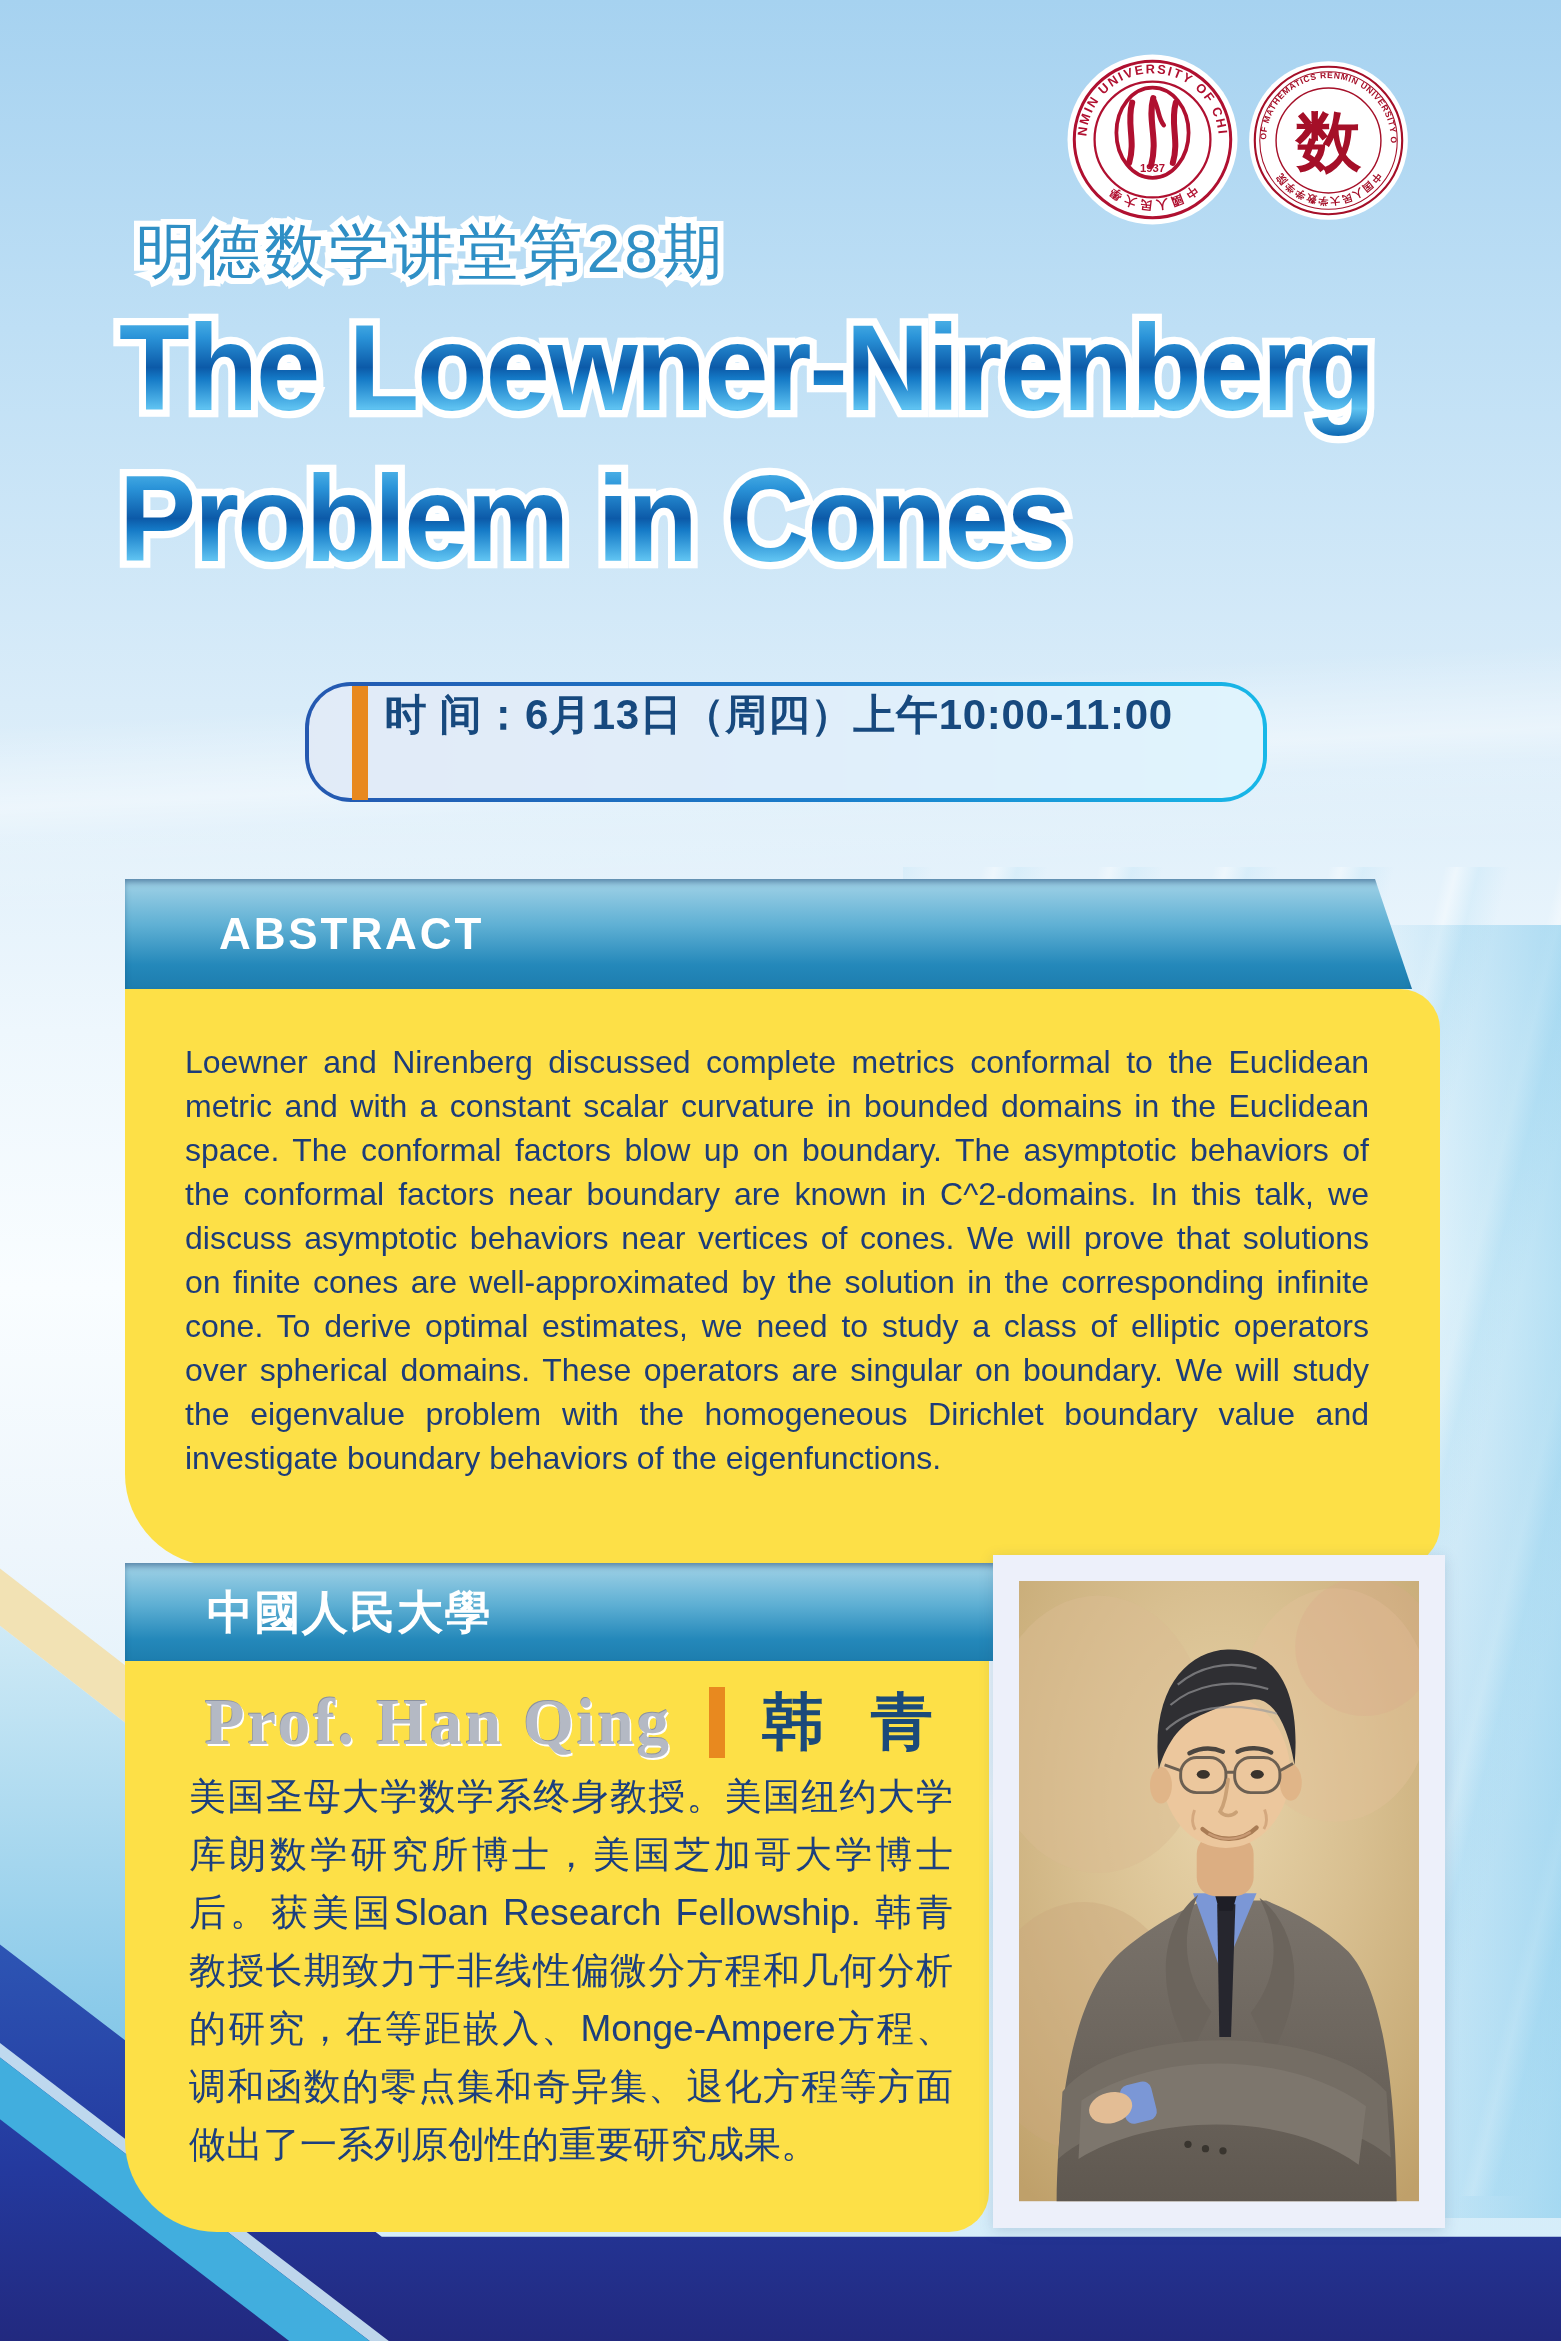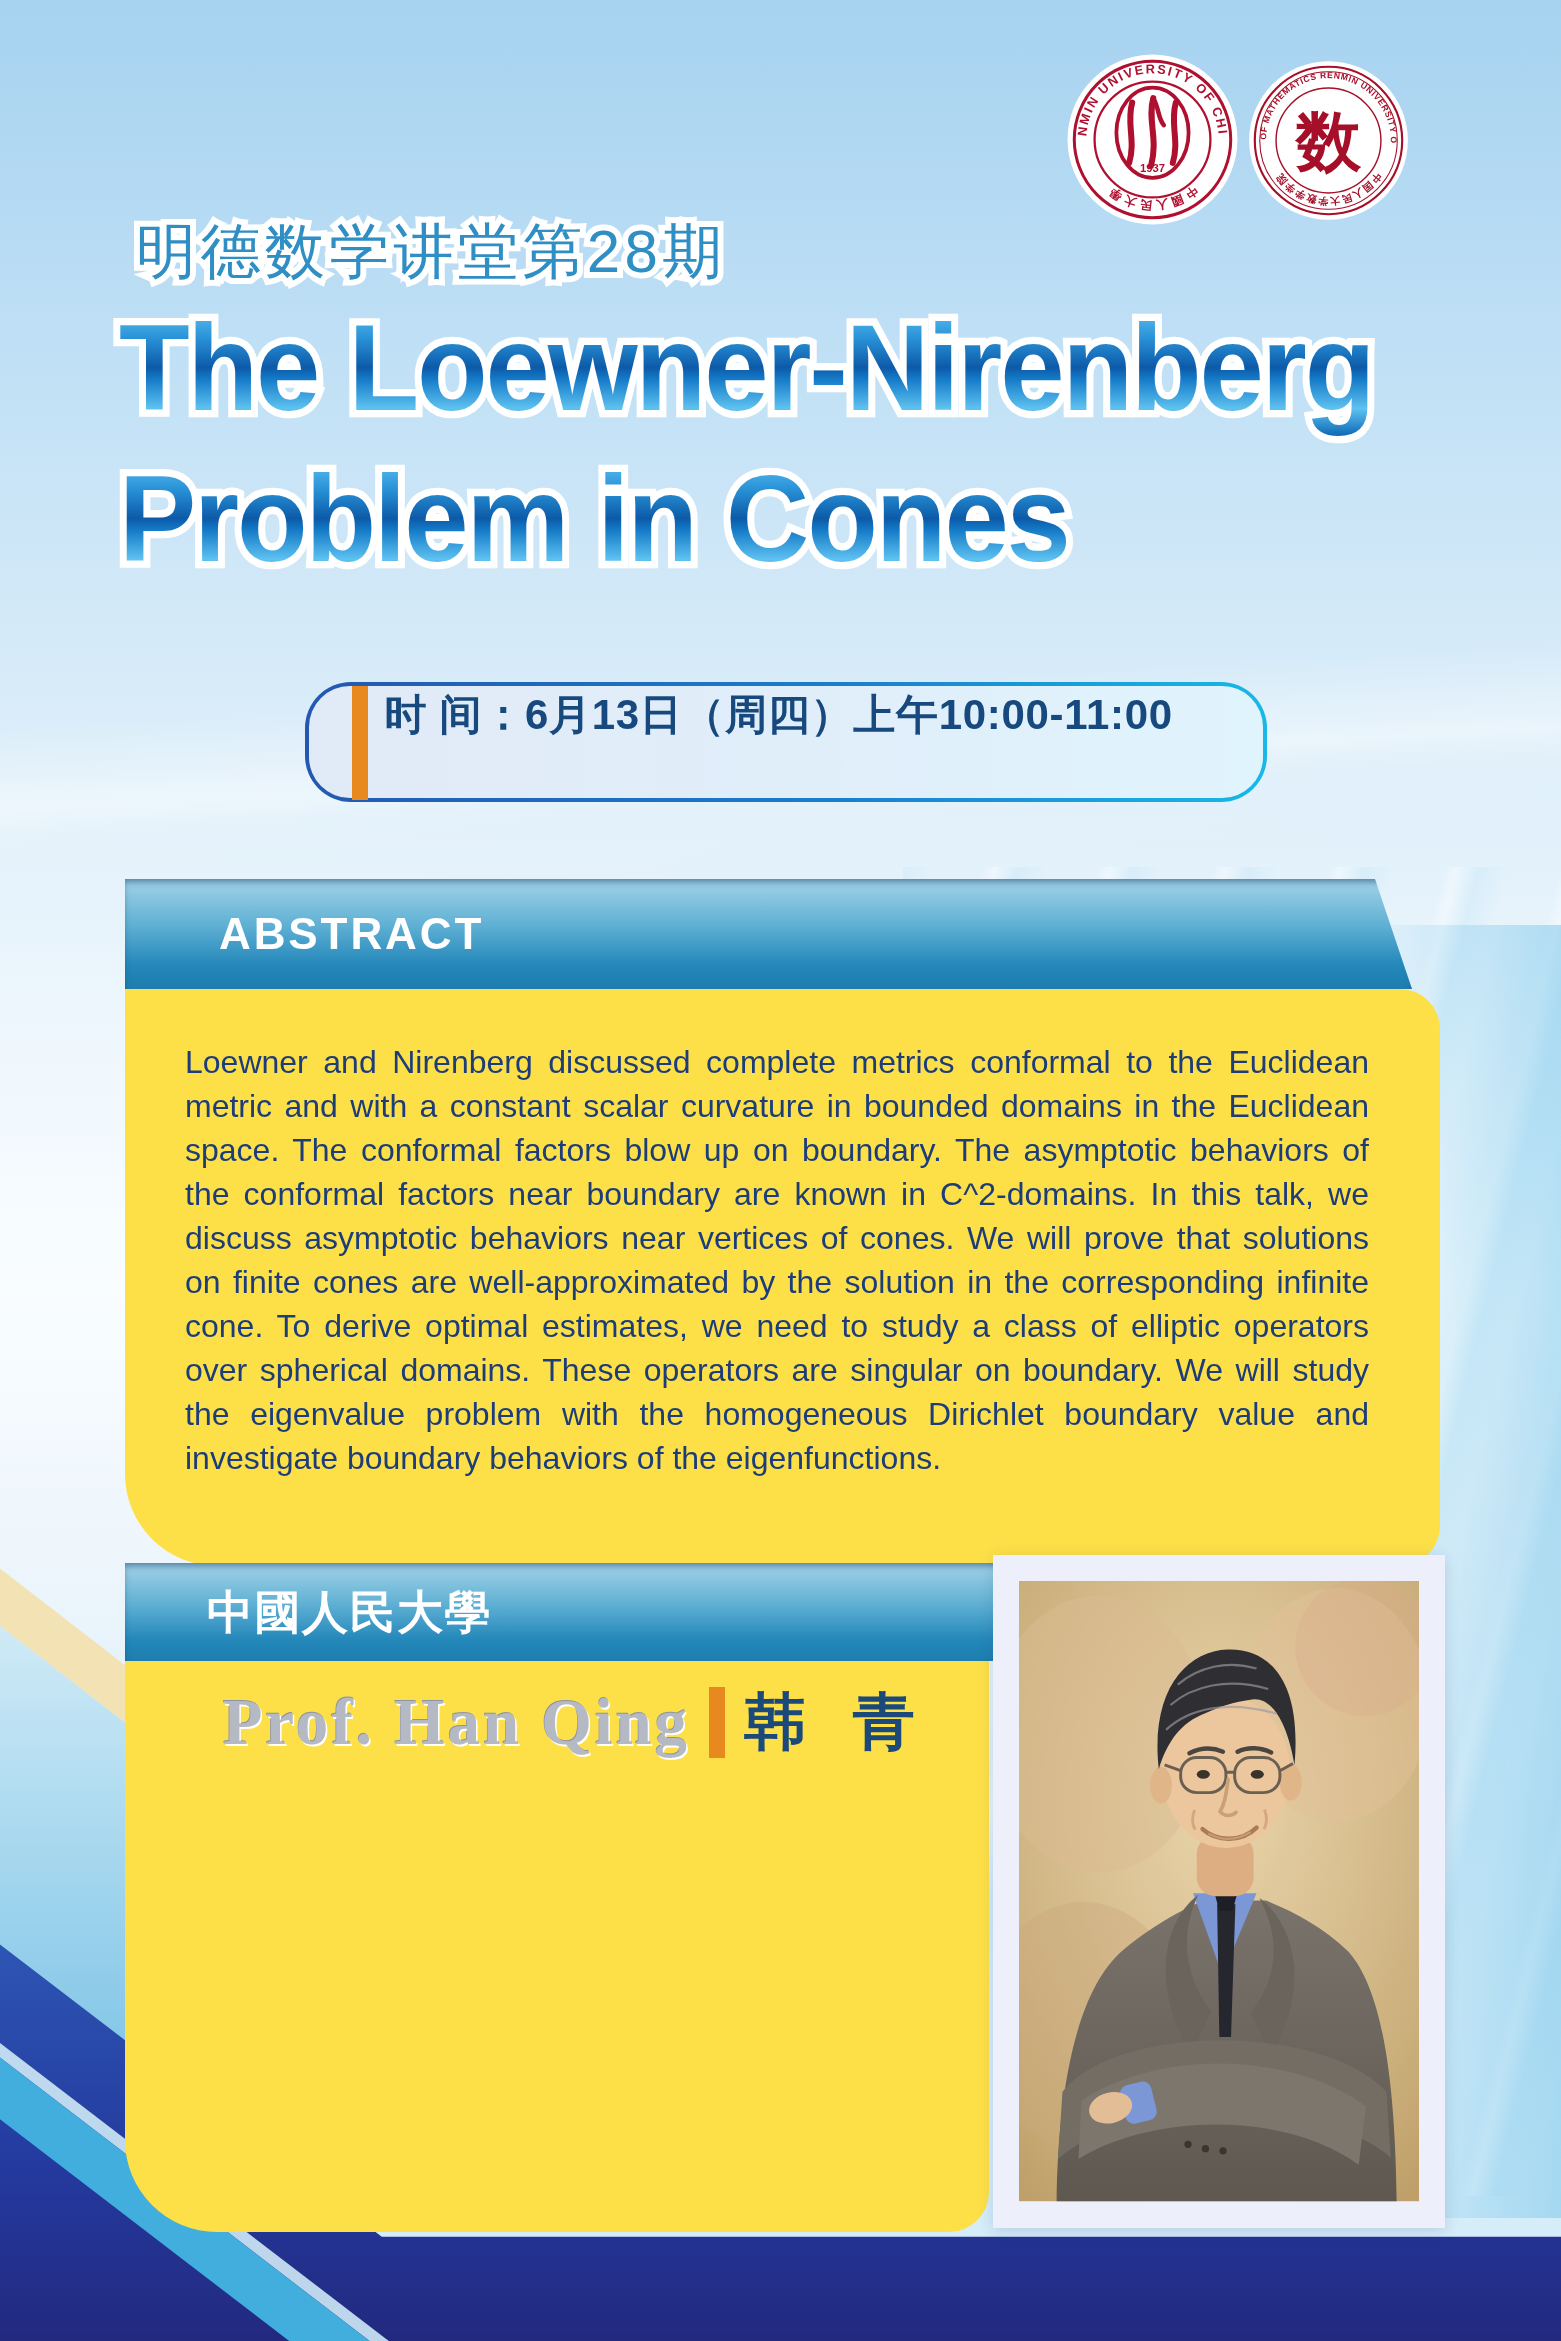--- a/index.html
+++ b/index.html
@@ -71,21 +71,21 @@
 
   .panel{position:absolute;left:125px;background:#fde047;z-index:2;}
   .panel-abstract{top:989px;width:1315px;height:577px;border-radius:0 40px 40px 92px;}
   .panel-speaker{top:1661px;width:864px;height:571px;border-radius:0 0 40px 92px;}
 
   .abstract-text{position:absolute;left:60px;top:51px;width:1184px;font-size:32px;
     line-height:44px;color:#1c3c7a;text-align:justify;}
 
   
   .name-row{position:absolute;left:187px;top:1680px;width:778px;z-index:4;display:flex;
-    align-items:center;justify-content:center;gap:19px;}
+    align-items:center;justify-content:center;gap:37px;}
   .name-en{font-family:"Liberation Serif","DejaVu Serif",serif;font-size:65px;font-weight:700;
     color:#b4b9c4;letter-spacing:2.9px;white-space:nowrap;
     text-shadow:1.5px 1.5px 0 #ffffff,-0.7px -0.7px 0 #8d93a0;}
   .name-bar{width:16px;height:71px;background:#e8891f;flex:0 0 auto;}
   .name-cn{font-size:62px;font-weight:800;color:#1b4a7a;letter-spacing:14.7px;white-space:nowrap;}
   .bio-text{position:absolute;left:189px;top:1768px;width:764px;z-index:4;font-size:37px;
     line-height:58px;color:#1c3f7e;text-align:justify;}
 
   
   .photo-frame{position:absolute;left:993px;top:1555px;width:452px;height:673px;z-index:4;
@@ -199,20 +199,21 @@
   </div>
 
   <div class="banner banner-speaker"><span>中國人民大學</span></div>
   <div class="panel panel-speaker"></div>
 
   <div class="name-row">
     <span class="name-en">Prof. Han Qing</span>
     <span class="name-bar"></span>
     <span class="name-cn">韩 青</span>
   </div>
+  <div class="bio-text">美国圣母大学数学系终身教授。美国纽约大学库朗数学研究所博士，美国芝加哥大学博士后。获美国Sloan Research Fellowship. 韩青教授长期致力于非线性偏微分方程和几何分析的研究，在等距嵌入、Monge-Ampere方程、调和函数的零点集和奇异集、退化方程等方面做出了一系列原创性的重要研究成果。</div>
 
   <div class="photo-frame">
     <svg viewBox="0 0 560 850" preserveAspectRatio="xMidYMid slice" aria-hidden="true">
       <defs>
         <radialGradient id="pbg" cx="50%" cy="36%" r="78%">
           <stop offset="0" stop-color="#e8d4aa"></stop>
             <stop offset=".45" stop-color="#d8bf90"></stop>
           <stop offset=".8" stop-color="#c9ad79"></stop>
             <stop offset="1" stop-color="#bfa06a"></stop>
         </radialGradient>

